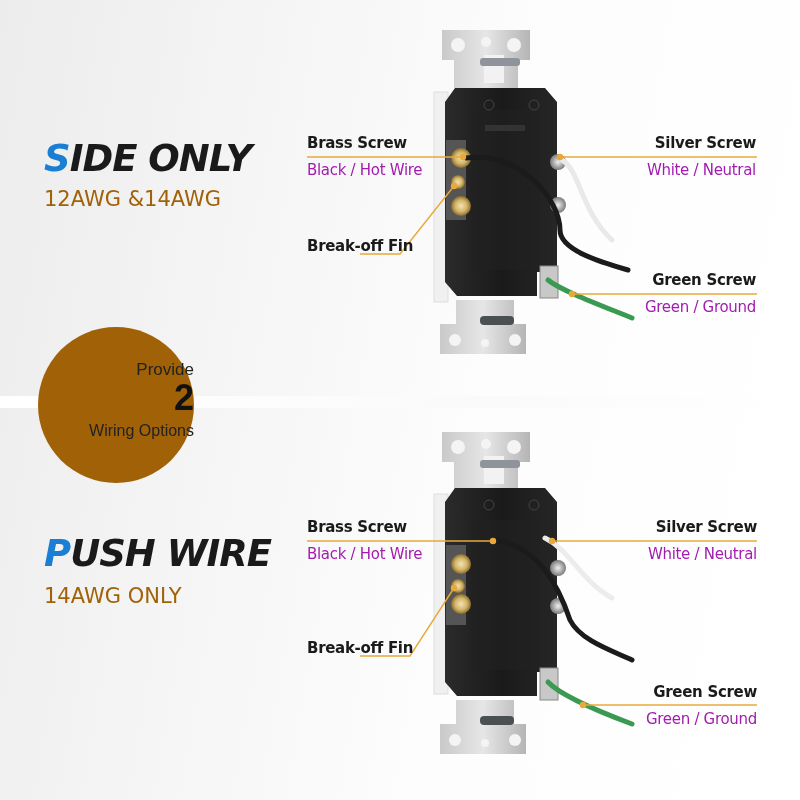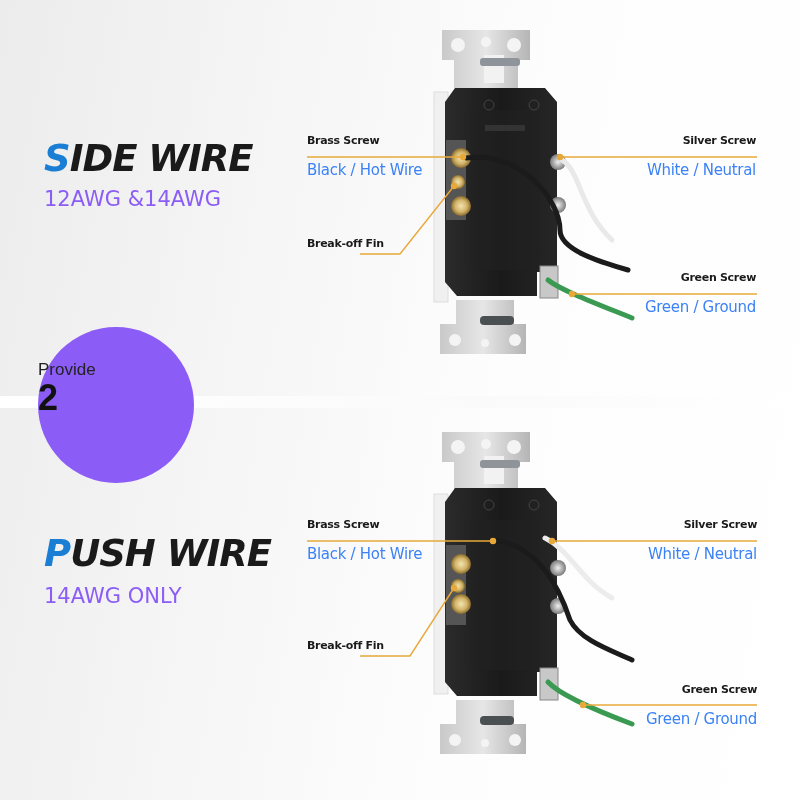--- a/index.html
+++ b/index.html
@@ -12,50 +12,51 @@
     position: absolute; left: 0; top: 396px; width: 800px; height: 12px;
     background: linear-gradient(90deg, #ffffff 0%, #fafafa 60%, #ffffff 100%);
   }
   .title {
     position: absolute; left: 44px;
     font-family: "DejaVu Sans", sans-serif; font-weight: bold; font-style: italic;
     font-size: 37px; letter-spacing: -1px; color: #1a1a1a; white-space: nowrap;
   }
   .title .accent { color: #1a7fd4; }
   .subtitle {
-    position: absolute; left: 44px; font-size: 21px; color: #8b5cf6; white-space: nowrap;
+    position: absolute; left: 44px; font-size: 21px; color: #a16207; white-space: nowrap;
     font-family: "DejaVu Sans", sans-serif;
   }
   .badge {
     position: absolute; left: 38px; top: 327px; width: 156px; height: 156px;
-    border-radius: 50%; background: #8b5cf6; text-align: left;
+    border-radius: 50%; background: #a16207; text-align: right;
     font-family: "Liberation Sans", sans-serif;
   }
   .badge .t1 { position: absolute; top: 33px; width: 100%; font-size: 17px; color: #222; }
   .badge .t2 { position: absolute; top: 50px; width: 100%; font-size: 36px; font-weight: bold; color: #111; }
   .badge .t3 { position: absolute; top: 95px; width: 100%; font-size: 16px; color: #222; }
-  .lbl-b { position: absolute; font-size: 11px; font-weight: bold; color: #1a1a1a; white-space: nowrap; letter-spacing: -0.3px; }
-  .lbl-n { position: absolute; font-size: 15px; color: #3b82f6; white-space: nowrap; letter-spacing: -0.3px; }
+  .lbl-b { position: absolute; font-size: 15px; font-weight: bold; color: #1a1a1a; white-space: nowrap; letter-spacing: -0.3px; }
+  .lbl-n { position: absolute; font-size: 15px; color: #a21caf; white-space: nowrap; letter-spacing: -0.3px; }
   .right { text-align: left; }
   svg.lines { position: absolute; left: 0; top: 0; }
 </style>
 </head>
 <body>
 
 <div class="band"></div>
 
-<div class="title" style="top:137px;"><span class="accent">S</span><span>IDE WIRE</span></div>
+<div class="title" style="top:137px;"><span class="accent">S</span><span>IDE ONLY</span></div>
 <div class="subtitle" style="top:187px;">12AWG &amp;14AWG</div>
 
 <div class="title" style="top:532px;"><span class="accent">P</span><span>USH WIRE</span></div>
 <div class="subtitle" style="top:584px;">14AWG ONLY</div>
 
 <div class="badge">
   <div class="t1">Provide</div>
   <div class="t2">2</div>
+  <div class="t3">Wiring Options</div>
 </div>
 
 <svg class="lines" width="800" height="800" viewBox="0 0 800 800">
   <defs>
     <linearGradient id="plate" x1="0" x2="1">
         <stop offset="0" stop-color="#c9c9c9"></stop>
         <stop offset="0.5" stop-color="#e6e6e6"></stop>
         <stop offset="1" stop-color="#b5b5b5"></stop>
       </linearGradient>
     <linearGradient id="body" x1="0" x2="1">

